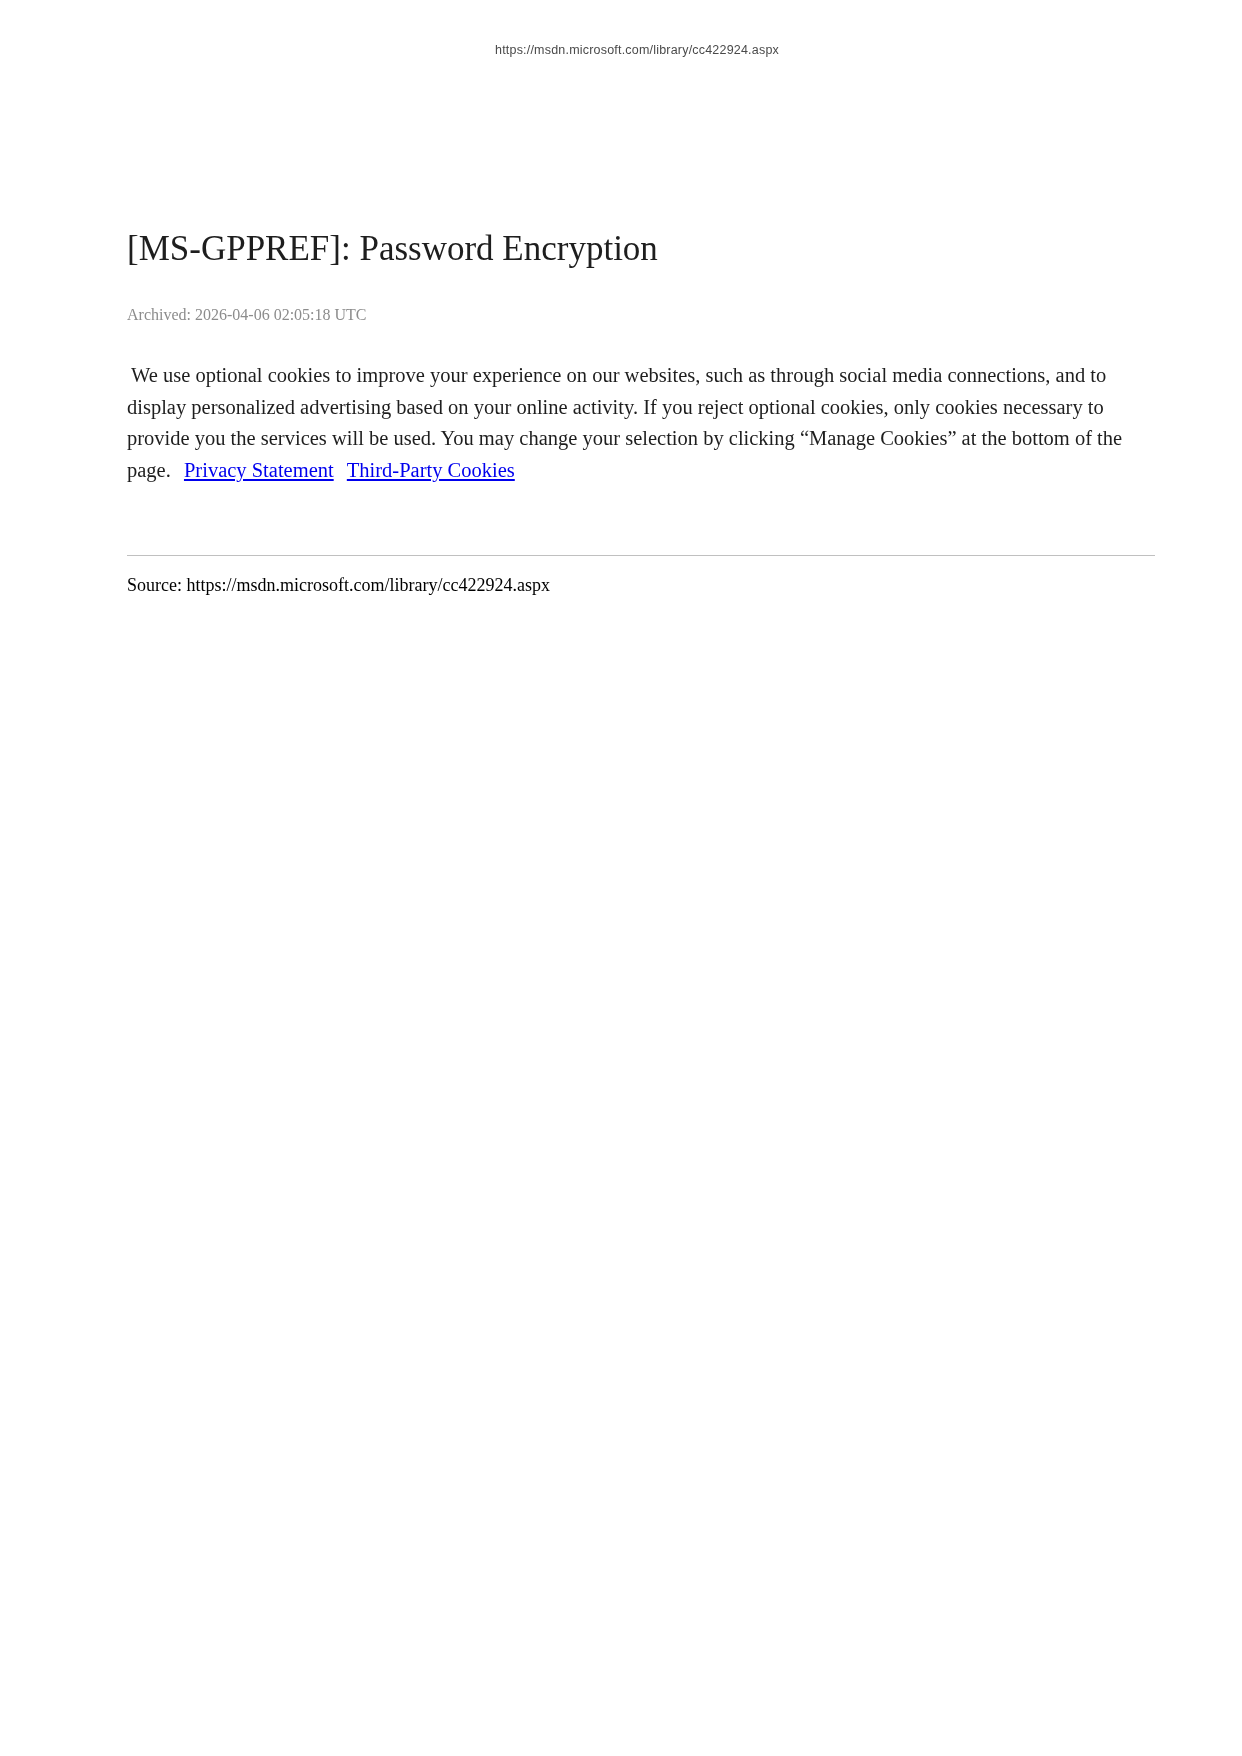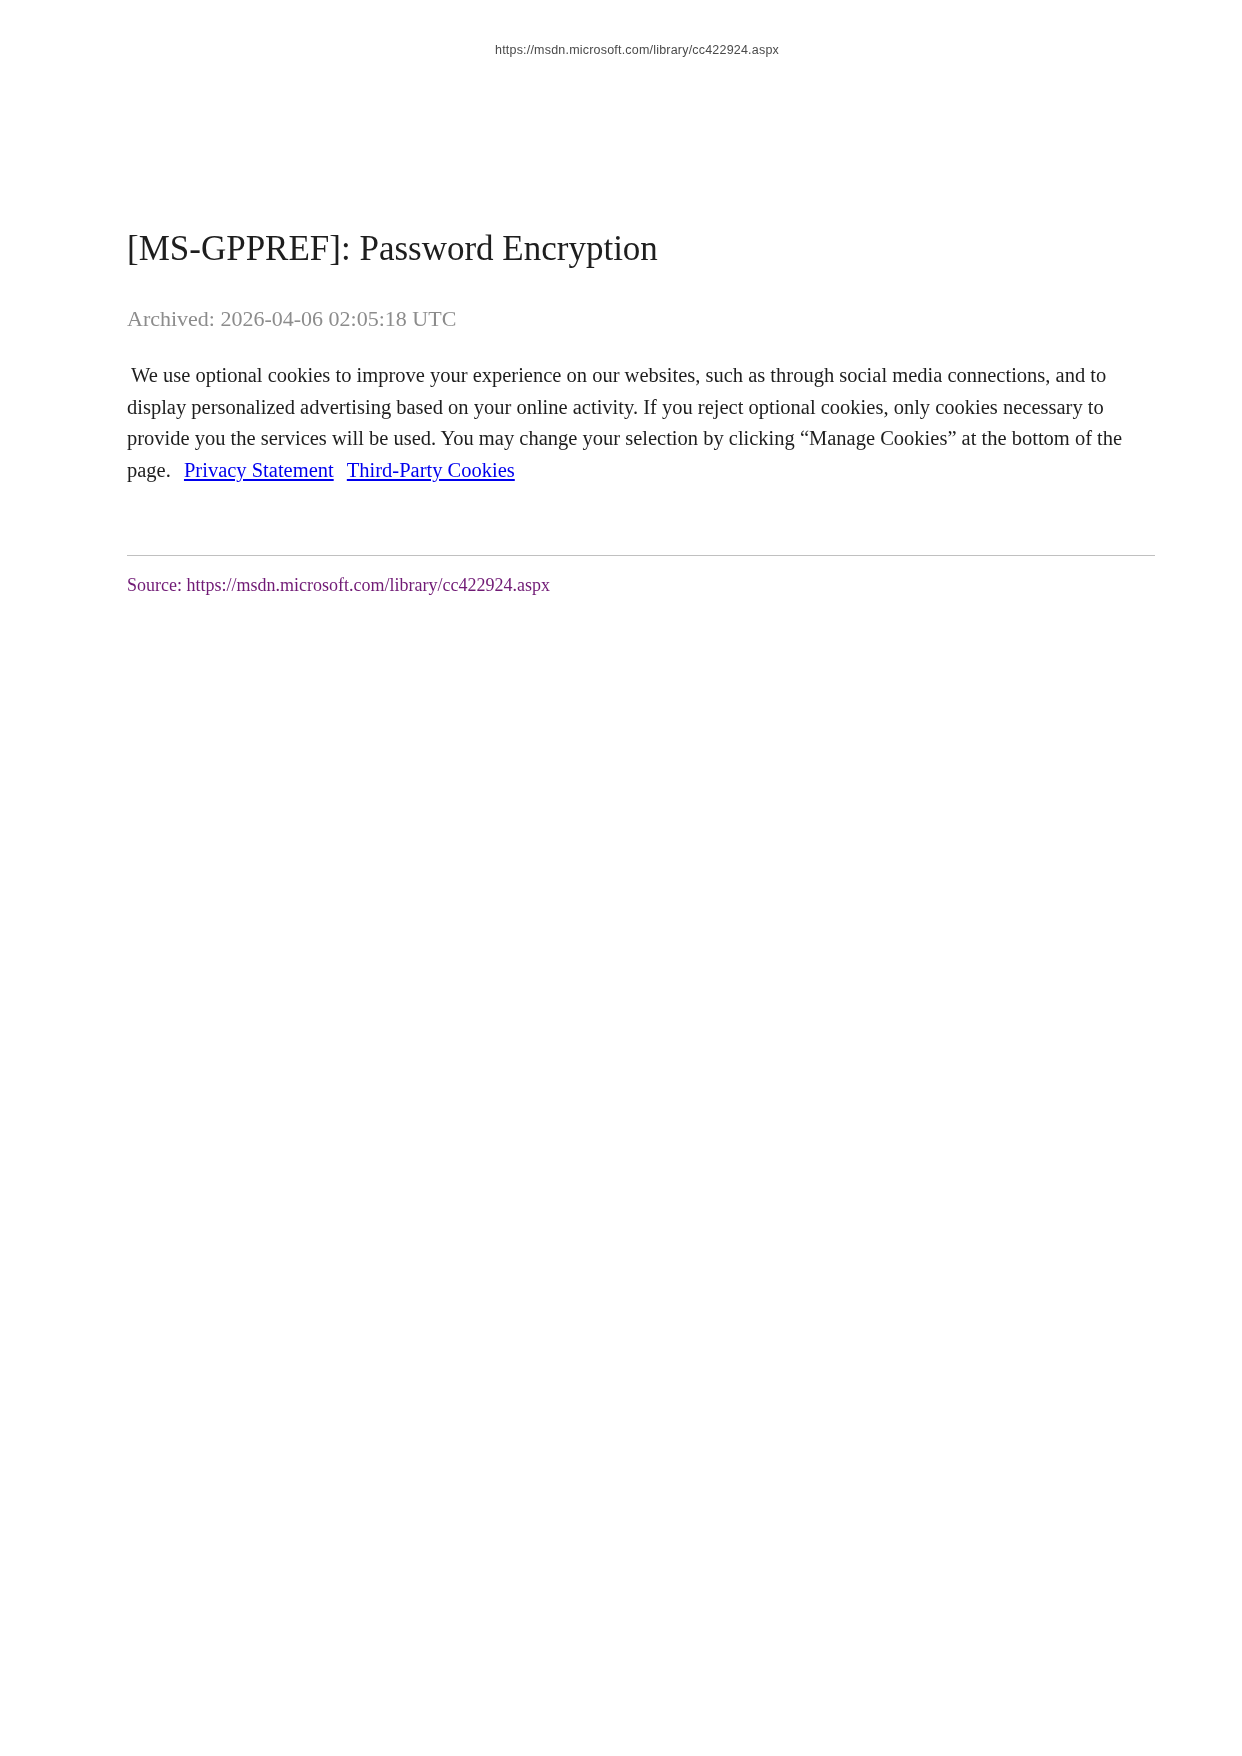--- a/index.html
+++ b/index.html
@@ -46,21 +46,21 @@
     font-size: 35px;
     line-height: 1.2;
     color: #1e1e1e;
     letter-spacing: 0px;
   }
 
   .archived-line {
     position: absolute;
     top: 286px;
     left: 0;
-    font-size: 22px;
+    font-size: 16px;
     color: #8c8c8c;
   }
 
   .cookie-notice {
     position: absolute;
     top: 340px;
     left: 0;
     width: 1028px;
     font-size: 20.5px;
     line-height: 31.6px;
@@ -80,21 +80,21 @@
     width: 1028px;
     height: 0;
     border-top: 1px solid #c0c0c0;
   }
 
   .source-line {
     position: absolute;
     top: 555px;
     left: 0;
     font-size: 18px;
-    color: #701a75;
+    color: #000000;
   }
 
   
   .running-footer {
     position: absolute;
     top: 1709px;
     left: 0;
     width: 100%;
     text-align: center;
     font-family: "Liberation Sans", sans-serif;

